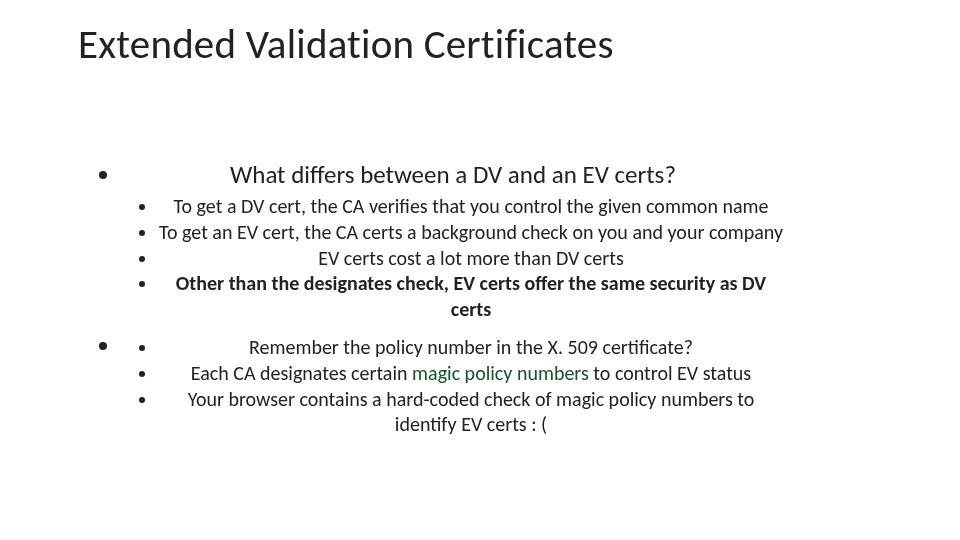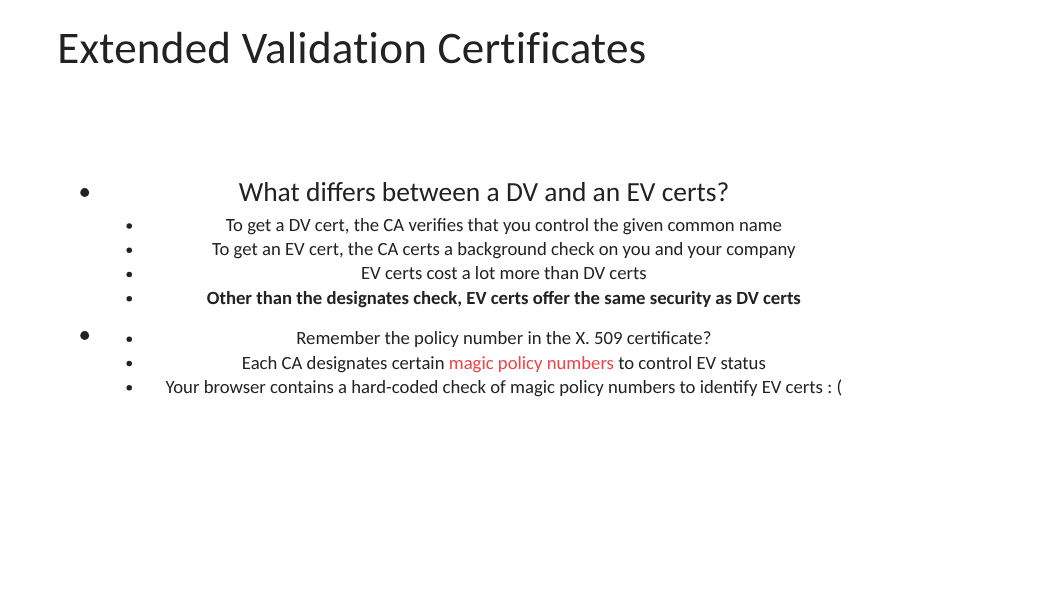--- a/index.html
+++ b/index.html
@@ -8,21 +8,21 @@
     width: 960px;
     height: 540px;
     background: #ffffff;
     font-family: Calibri, "Segoe UI", Arial, sans-serif;
     color: #222;
   }
   .slide {
     box-sizing: border-box;
     width: 836px;
     height: 540px;
-    padding: 24px 52px 24px 52px;
+    padding: 24px 52px 24px 78px;
     position: relative;
   }
   .title {
     font-size: 41px;
     font-weight: 400;
     letter-spacing: 0.2px;
     margin-top: -2px;
     margin-bottom: 92px;
     line-height: 1.1;
   }
@@ -44,27 +44,27 @@
   .lvl1 > li.spaced-top {
     margin-top: 4px;
   }
   
   .lvl2 {
     list-style: disc;
     margin: 4px 0 8px 0;
     padding-left: 36px;
   }
   .lvl2 > li {
-    font-size: 17px;
+    font-size: 20px;
     line-height: 1.28;
     margin-bottom: 0px;
   }
   .bold { font-weight: 700; }
   .italic { }
-  .teal { color: #ef4444; margin-top: 20px; }
+  .teal { color: #14532d; margin-top: 20px; }
 </style>
 </head>
 <body>
 
 <div class="slide">
   <div class="title">Extended Validation Certificates</div>
 
   <div class="content">
     <ul class="lvl1">
       <li>

